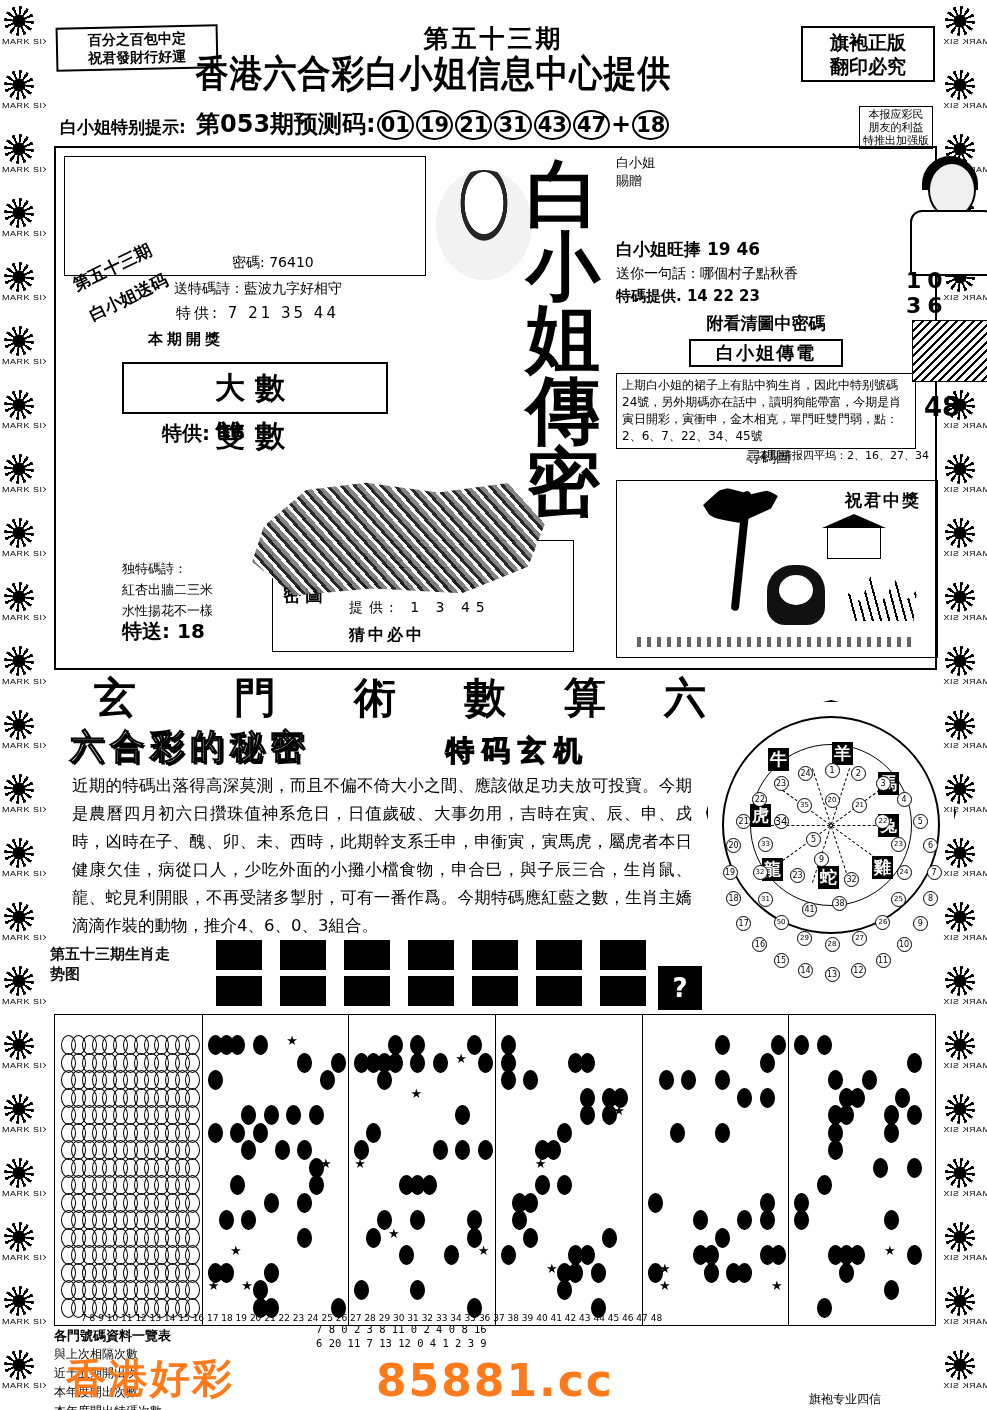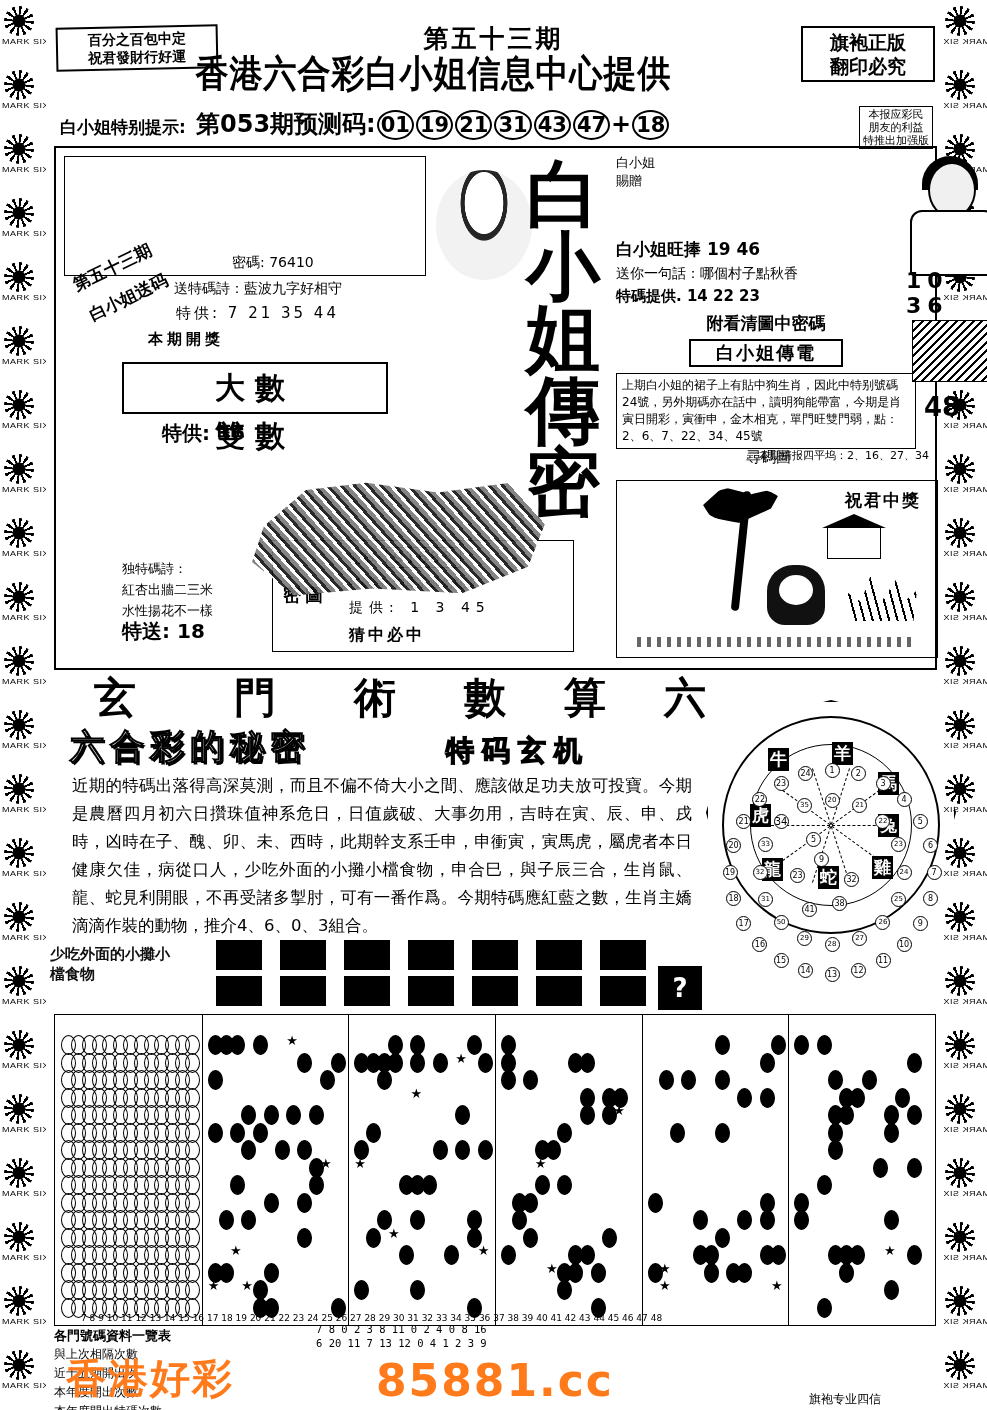--- a/index.html
+++ b/index.html
@@ -525,21 +525,21 @@
           <div class="cnum" style="left:90.9px;top:185.0px;font-size:7px">29</div>
           <div class="cnum" style="left:67.6px;top:169.4px;font-size:7px">50</div>
           <div class="cnum" style="left:52.0px;top:146.1px;font-size:7px">31</div>
           <div class="cnum" style="left:46.5px;top:118.5px;font-size:7px">32</div>
           <div class="cnum" style="left:52.0px;top:90.9px;font-size:7px">33</div>
           <div class="cnum" style="left:67.6px;top:67.6px;font-size:10px">34</div>
           <div class="cnum" style="left:90.9px;top:52.0px;font-size:7px">35</div>
         </div>
     </div>
 
-    <div class="leftlabel">少吃外面的小攤小檔食物</div>
+    <div class="leftlabel">第五十三期生肖走势图</div>
 
     <div class="zodiacrow" id="zrow">
         <div class="zbox" style="left:0px;top:0"></div>
         <div class="zbox2" style="left:0px;top:36px"></div>
         <div class="zbox" style="left:64px;top:0"></div>
         <div class="zbox2" style="left:64px;top:36px"></div>
         <div class="zbox" style="left:128px;top:0"></div>
         <div class="zbox2" style="left:128px;top:36px"></div>
         <div class="zbox" style="left:192px;top:0"></div>
         <div class="zbox2" style="left:192px;top:36px"></div>

